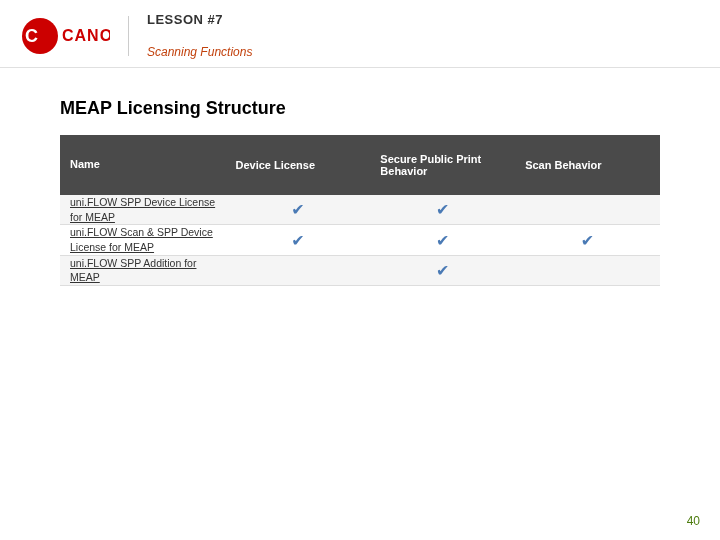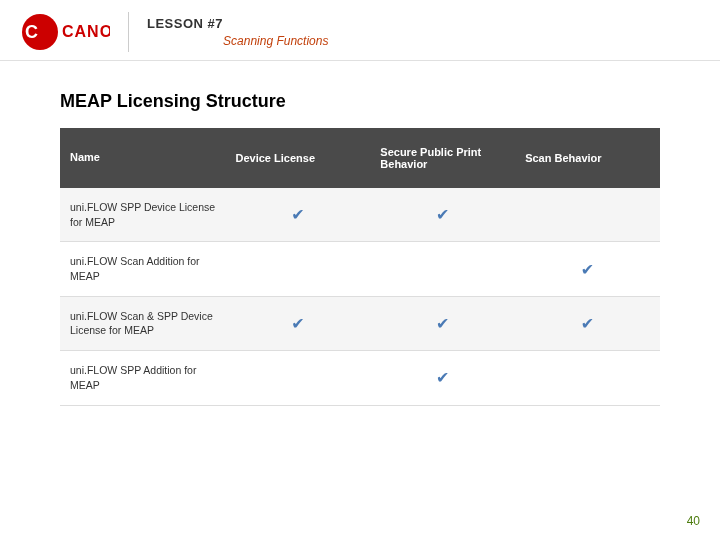--- a/index.html
+++ b/index.html
@@ -34,21 +34,21 @@
 
     .divider-line {
       width: 1px;
       height: 40px;
       background: #cccccc;
       margin: 0 18px;
     }
 
     .lesson-info {
       display: flex;
-      flex-direction: row;
+      flex-direction: column;
       justify-content: center;
     }
 
     .lesson-number {
       font-size: 13px;
       font-weight: bold;
       color: #333333;
       letter-spacing: 0.5px;
     }
 
@@ -96,23 +96,24 @@
 
     .licensing-table tbody tr:nth-child(odd) {
       background: #f5f5f5;
     }
 
     .licensing-table tbody tr:nth-child(even) {
       background: #ffffff;
     }
 
     .licensing-table tbody td {
-      padding: 12px 10px;
+      padding: 0 10px;
       color: #333333;
       vertical-align: middle;
+      text-decoration: underline;
     }
 
     .col-name {
       width: 160px;
       font-size: 10.5px;
       line-height: 1.4;
     }
 
     .col-device, .col-secure, .col-scan {
       width: 140px;
@@ -177,26 +178,20 @@
         </th>
       </tr>
     </thead>
     <tbody id="table-body">
 
     <tr>
           <td class="col-name">uni.FLOW SPP Device License for MEAP</td>
           <td class="col-device"><span class="check-icon">✔</span></td>
           <td class="col-secure"><span class="check-icon">✔</span></td>
           <td class="col-scan"></td>
-        </tr>
-        <tr>
-          <td class="col-name">uni.FLOW Scan Addition for MEAP</td>
-          <td class="col-device"></td>
-          <td class="col-secure"></td>
-          <td class="col-scan"><span class="check-icon">✔</span></td>
         </tr>
         <tr>
           <td class="col-name">uni.FLOW Scan &amp; SPP Device License for MEAP</td>
           <td class="col-device"><span class="check-icon">✔</span></td>
           <td class="col-secure"><span class="check-icon">✔</span></td>
           <td class="col-scan"><span class="check-icon">✔</span></td>
         </tr>
         <tr>
           <td class="col-name">uni.FLOW SPP Addition for MEAP</td>
           <td class="col-device"></td>

